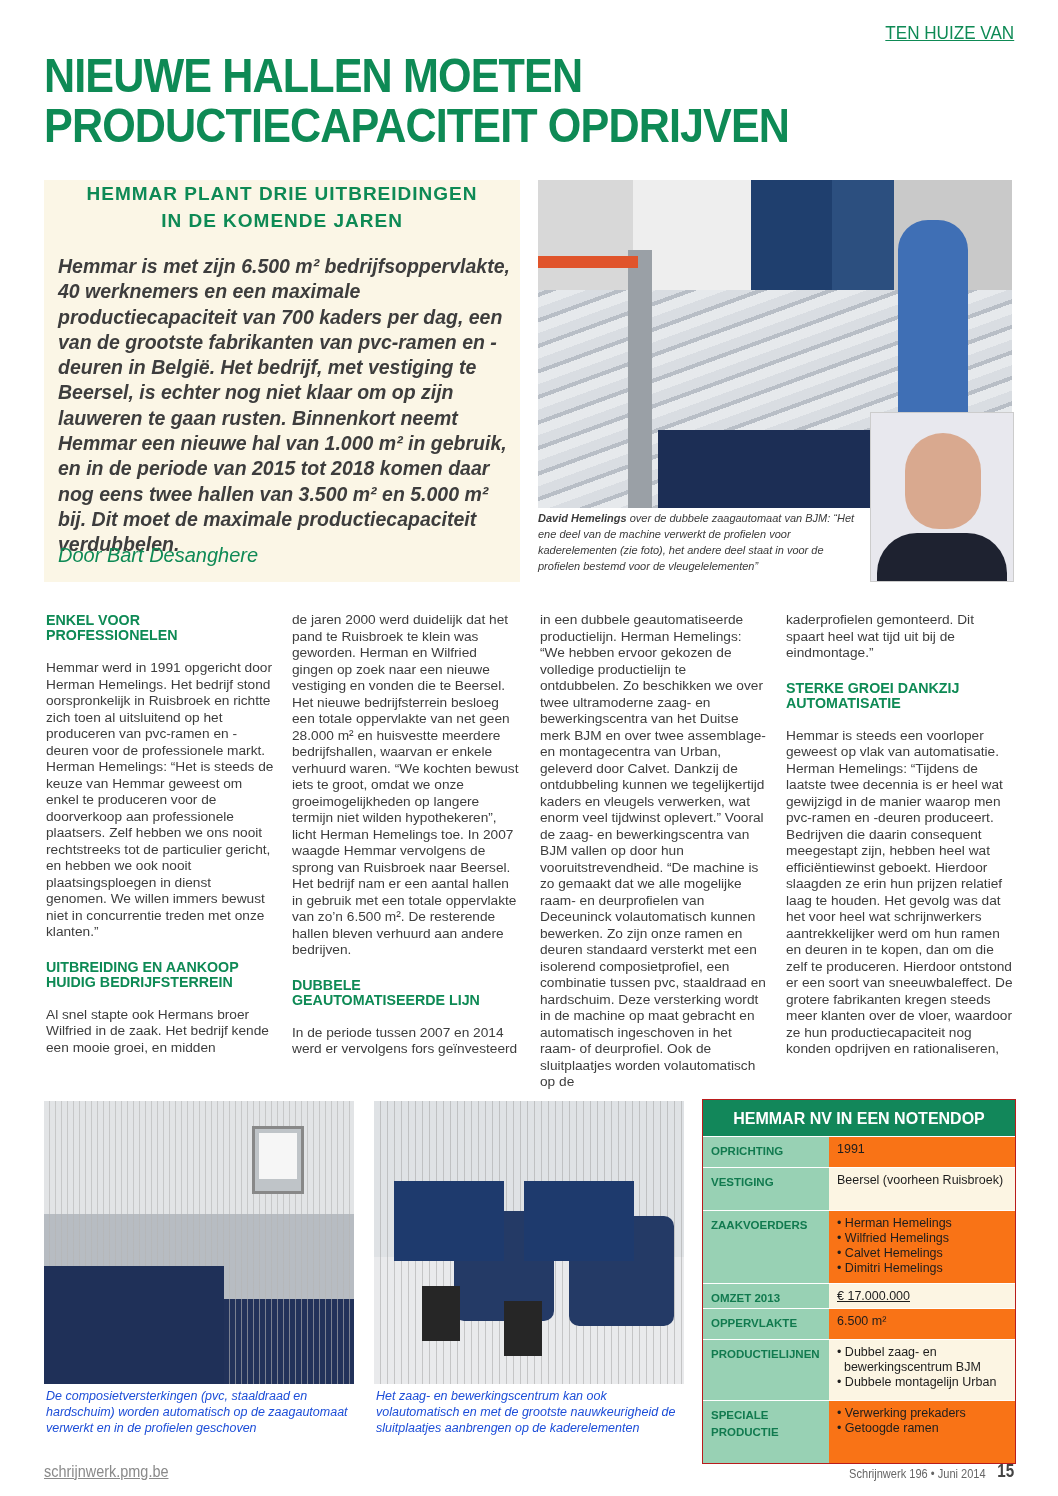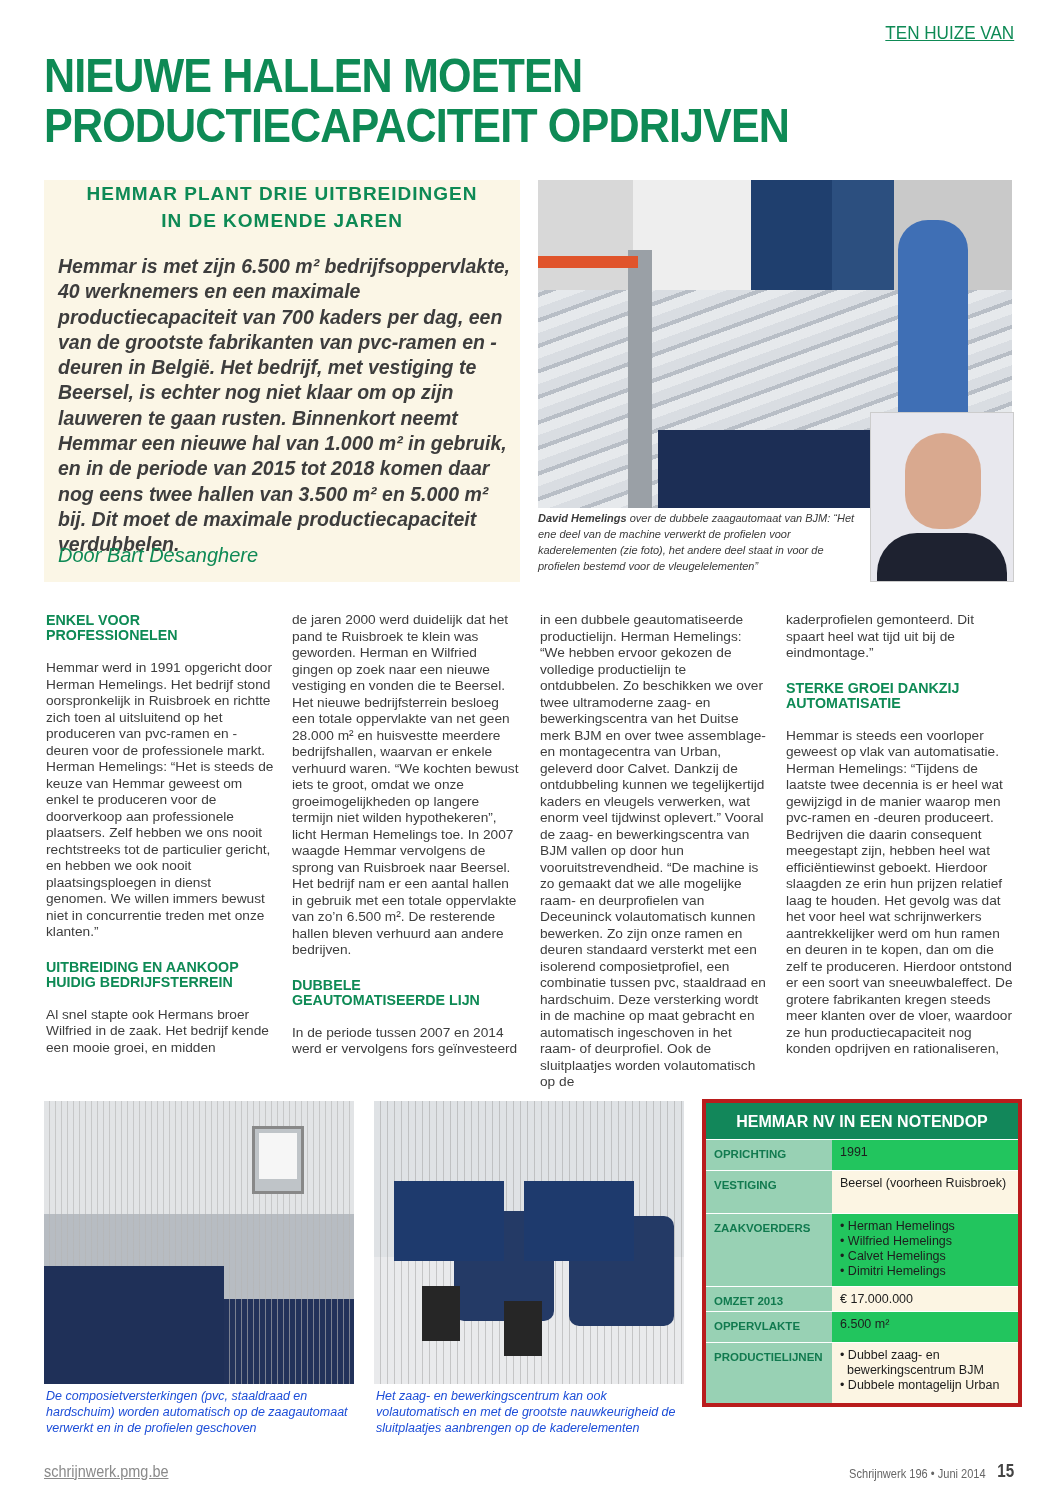--- a/index.html
+++ b/index.html
@@ -88,21 +88,21 @@
   .photo-b2 .bin1 { position:absolute; left:20px; top:80px; width:110px; height:80px; background:#1e3a6d; }
   .photo-b2 .bin2 { position:absolute; left:150px; top:80px; width:110px; height:80px; background:#1e3a6d; }
   .photo-b2 .drum1 { position:absolute; left:80px; top:110px; width:100px; height:110px; background:#243a66; border-radius:10px; }
   .photo-b2 .drum2 { position:absolute; left:195px; top:115px; width:105px; height:110px; background:#243a66; border-radius:10px; }
   .photo-b2 .ctl1 { position:absolute; left:48px; top:185px; width:38px; height:55px; background:#262626; }
   .photo-b2 .ctl2 { position:absolute; left:130px; top:200px; width:38px; height:55px; background:#262626; }
   .caption-b {
     top:1388px; width:310px; font-style:italic; font-size:12.5px; line-height:16px; color:#1d4ed8;
   }
   .facts {
-    left:702px; top:1099px; width:312px; border:4px solid #b91c1c; background:#22c55e;
+    left:702px; top:1099px; width:312px; border:1px solid #b91c1c; background:#f97316;
   }
   .facts-title {
     background:#12875a; color:#fff; font-weight:bold; text-align:center; font-size:16px; height:36px; line-height:38px;
   }
   .facts-row { display:flex; border-top:1px solid #ffffff; }
   .facts-key {
     width:126px; background:#98d1b4; color:#117a4f; font-weight:bold; font-size:11.5px; padding:6px 0 0 8px; box-sizing:border-box;
     line-height:17px;
   }
   .facts-val { flex:1; color:#1d1d1d; font-size:12.5px; padding:5px 0 8px 8px; line-height:15px; }
@@ -212,35 +212,42 @@
         <div class="facts-val">
           <div style="white-space: pre;">• Herman Hemelings</div>
           <div style="white-space: pre;">• Wilfried Hemelings</div>
           <div style="white-space: pre;">• Calvet Hemelings</div>
           <div style="white-space: pre;">• Dimitri Hemelings</div>
         </div>
       </div>
       <div class="facts-row alt" style="height: 24px;">
         <div class="facts-key">OMZET 2013</div>
         <div class="facts-val">
-          <div style="white-space: pre;">€ 17.000.000</div>
+          <div style="white-space: pre; text-decoration: underline;">€ 17.000.000</div>
         </div>
       </div>
       <div class="facts-row" style="height: 30px;">
         <div class="facts-key">OPPERVLAKTE</div>
         <div class="facts-val">
           <div style="white-space: pre;">6.500 m²</div>
         </div>
       </div>
       <div class="facts-row alt" style="height: 60px;">
         <div class="facts-key">PRODUCTIELIJNEN</div>
         <div class="facts-val">
           <div style="white-space: pre;">• Dubbel zaag- en</div>
           <div style="white-space: pre;">  bewerkingscentrum BJM</div>
           <div style="white-space: pre;">• Dubbele montagelijn Urban</div>
         </div>
       </div>
+      <div class="facts-row" style="height: 62px;">
+        <div class="facts-key">SPECIALE PRODUCTIE</div>
+        <div class="facts-val">
+          <div style="white-space: pre;">• Verwerking prekaders</div>
+          <div style="white-space: pre;">• Getoogde ramen</div>
+        </div>
+      </div>
     </div>
 </div>
 
 <div class="abs footer-url">schrijnwerk.pmg.be</div>
 <div class="abs footer-issue">Schrijnwerk 196 • Juni 2014</div>
 <div class="abs footer-page">15</div>
 
 </body></html>

